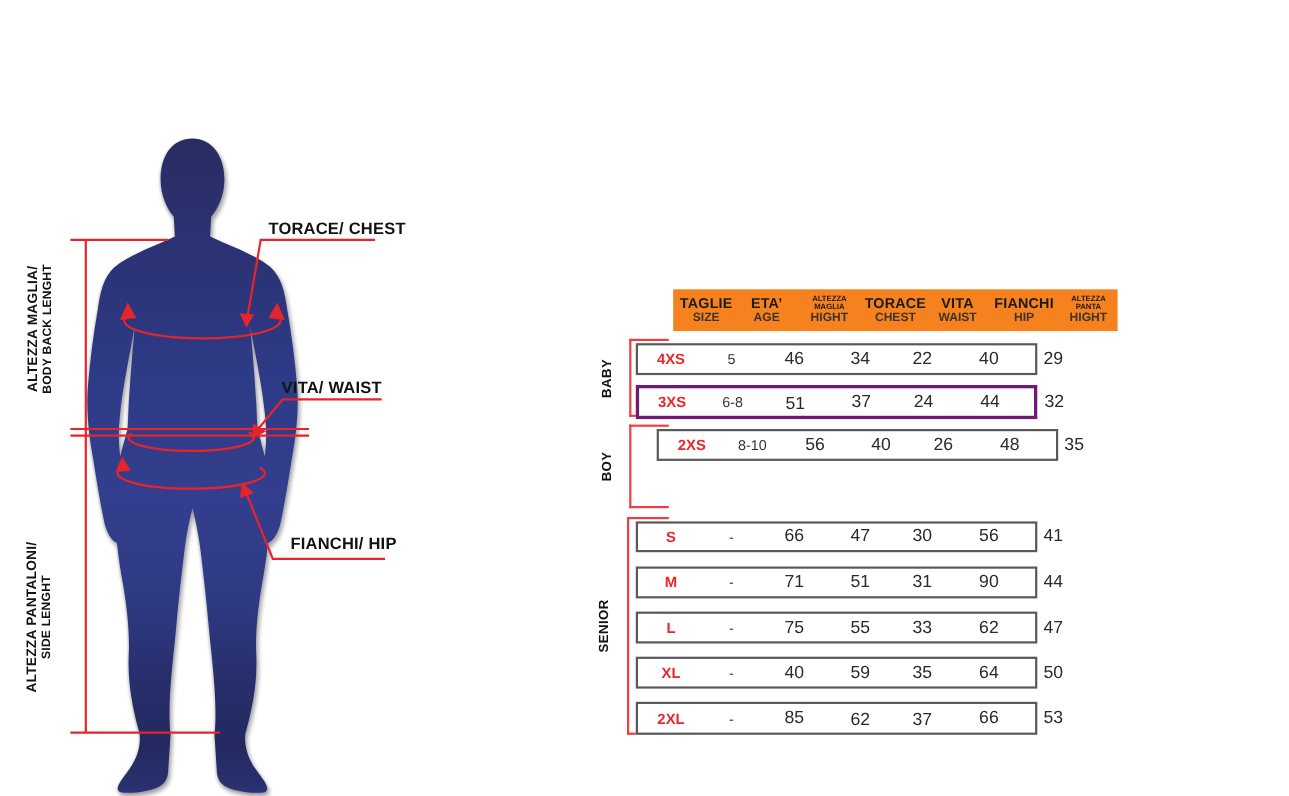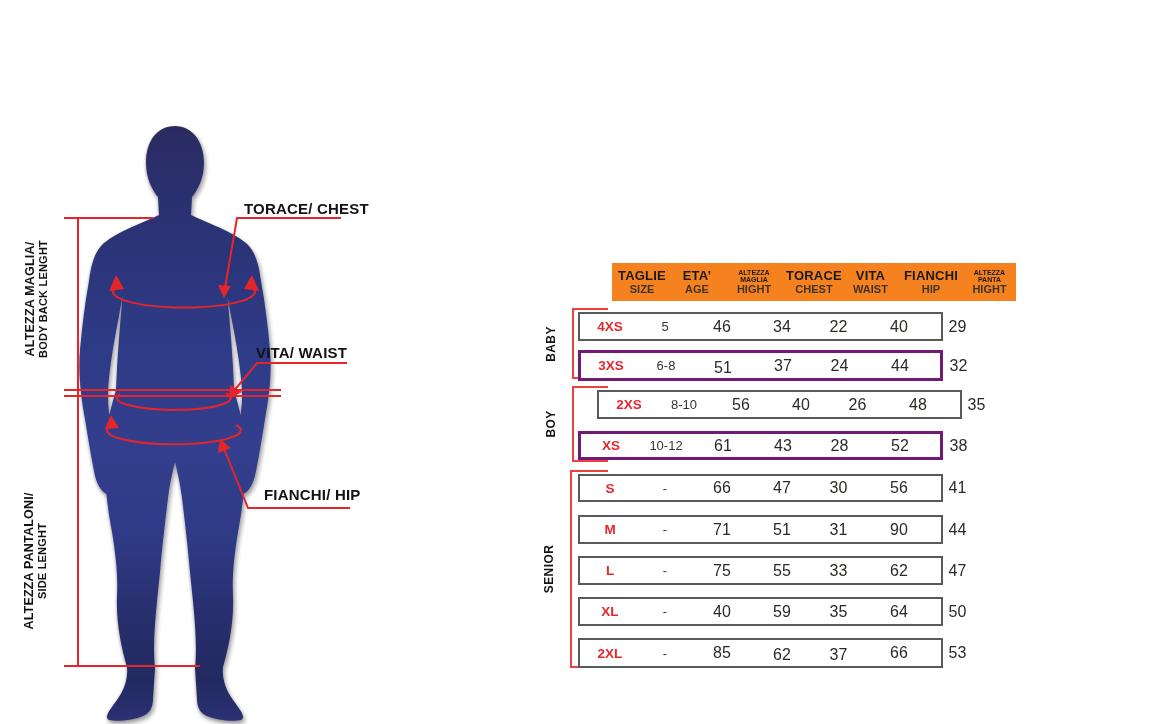--- a/index.html
+++ b/index.html
@@ -183,29 +183,20 @@
   <div class="size-row" style="top:390px; height:29px;margin-left:19px;">
     <div class="cell size">2XS</div>
     <div class="cell age">8-10</div>
     <div class="cell num">56</div>
     <div class="cell num">40</div>
     <div class="cell num">26</div>
     <div class="cell num">48</div>
     <div class="cell num">35</div>
   </div>
 
-  <div class="size-row bold-border" style="top:431px; height:29px;">
-    <div class="cell size">XS</div>
-    <div class="cell age">10-12</div>
-    <div class="cell num">61</div>
-    <div class="cell num">43</div>
-    <div class="cell num">28</div>
-    <div class="cell num">52</div>
-    <div class="cell num">38</div>
-  </div>
 
   <div class="size-row" style="top:474px; height:28px;">
     <div class="cell size">S</div>
     <div class="cell age">-</div>
     <div class="cell num">66</div>
     <div class="cell num">47</div>
     <div class="cell num">30</div>
     <div class="cell num">56</div>
     <div class="cell num">41</div>
   </div>

